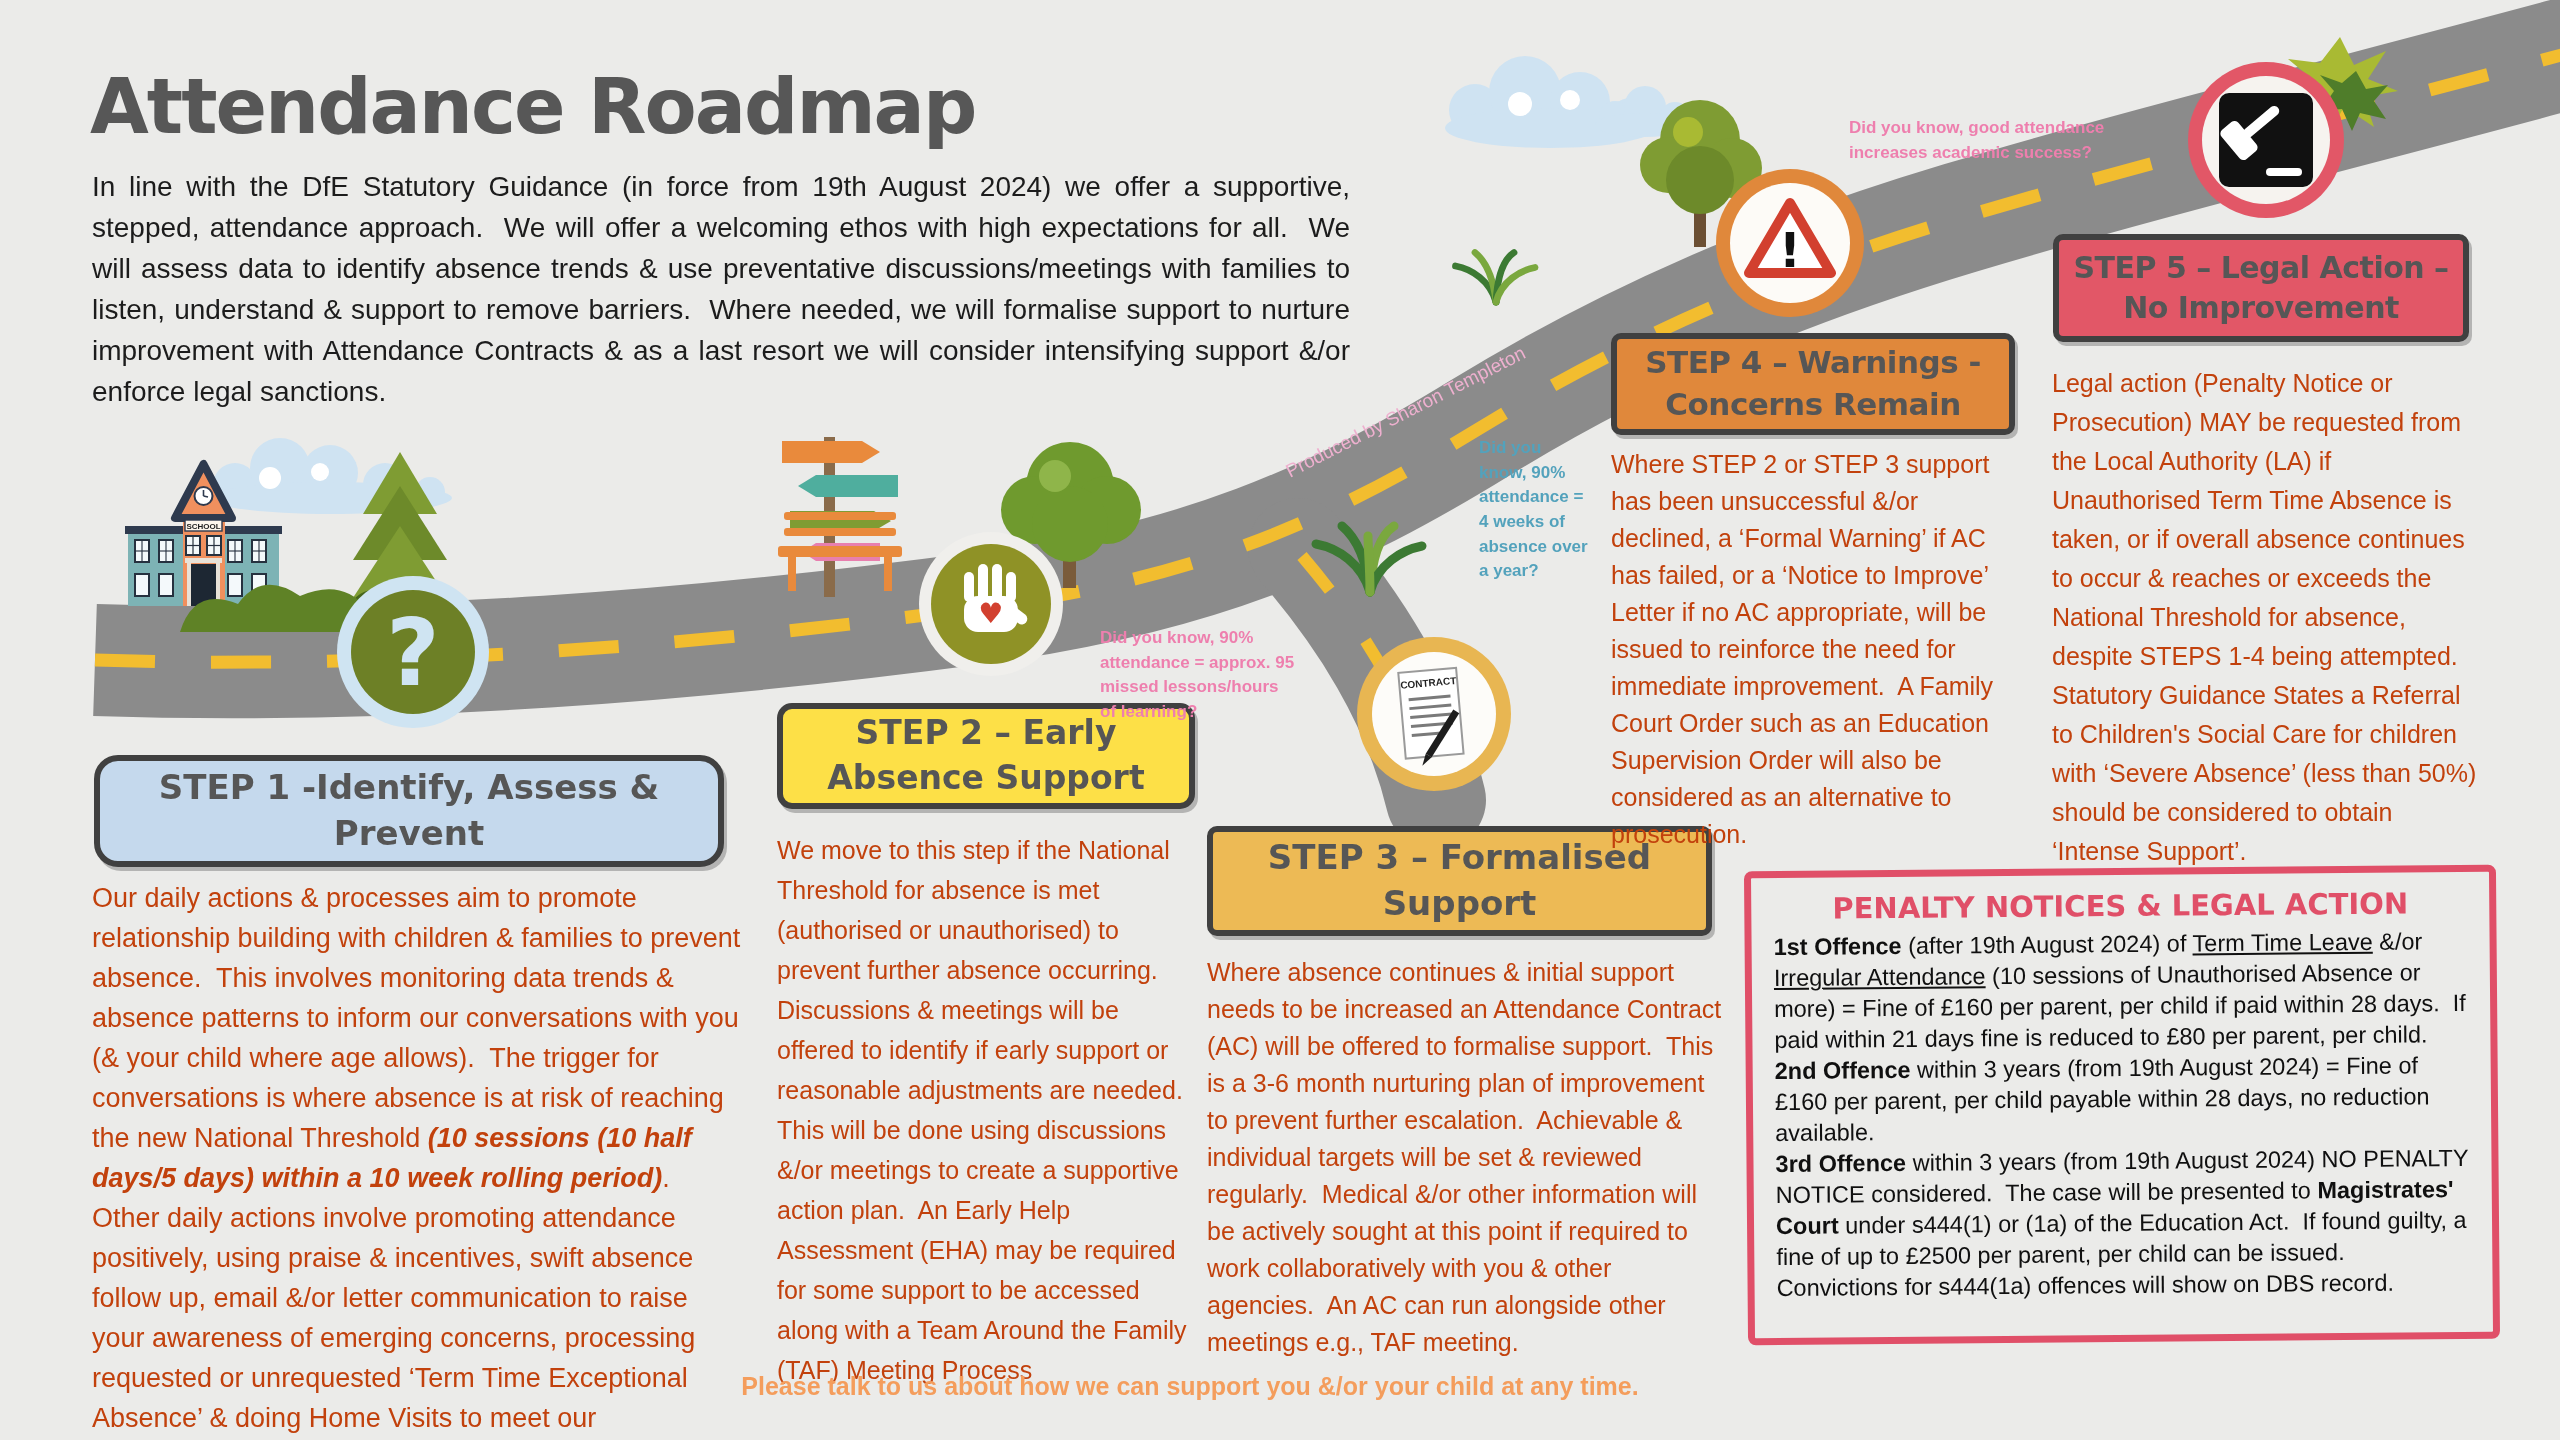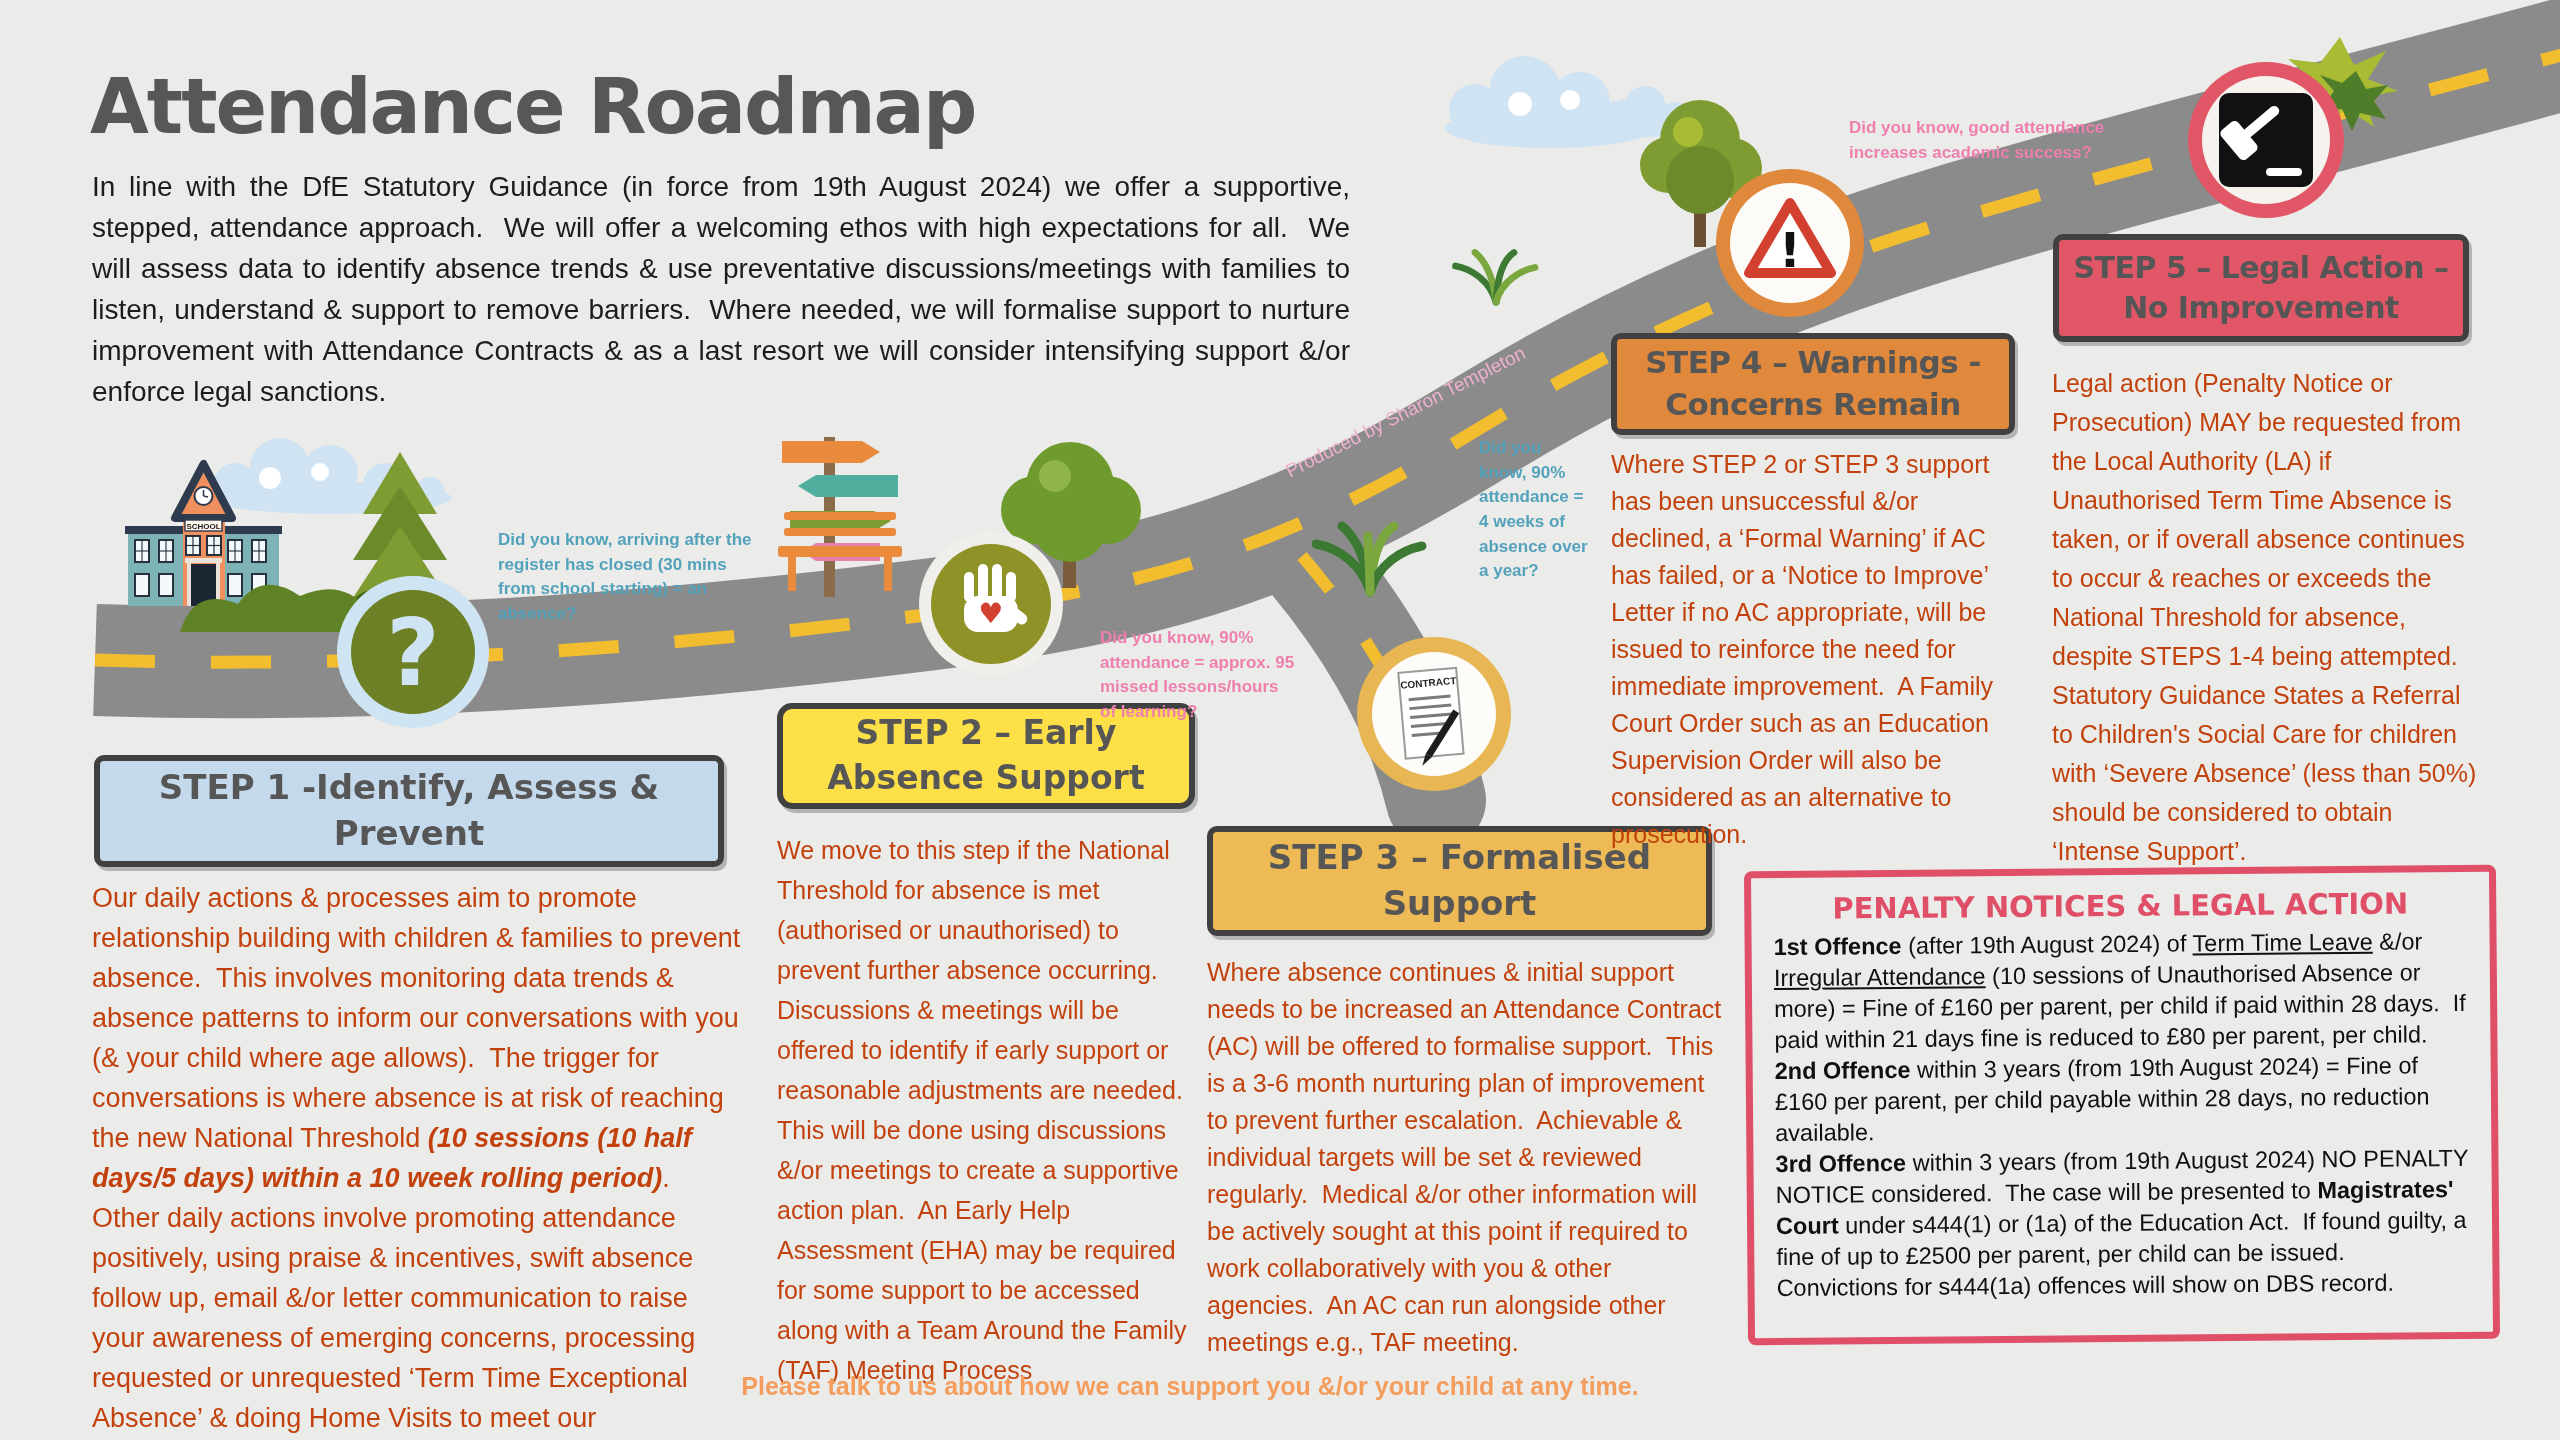--- a/index.html
+++ b/index.html
@@ -12,21 +12,21 @@
               font-size:76px;color:#575757;letter-spacing:-2px;}
   .intro{left:92px;top:166px;width:1258px;font-size:28px;line-height:41px;text-align:justify;
          white-space:pre-wrap;color:#1c1c1c;}
 
   .step-head{border:6px solid #404040;border-radius:10px;display:flex;align-items:center;
              justify-content:center;text-align:center;color:#565656;
              font-family:"DejaVu Sans",sans-serif;font-weight:bold;line-height:1.35;
              box-shadow:3px 4px 0 rgba(40,40,40,.28);padding:6px 10px;box-sizing:border-box;}
   .step-body{white-space:pre-wrap;color:#c2410c;}
 
-  .sh1{left:94px;top:755px;width:630px;height:112px;background:#c5d9ed;font-size:34px;}
+  .sh1{left:94px;top:755px;width:630px;height:112px;background:#c5d9ed;font-size:34px;border-radius:24px;}
   .sb1{left:92px;top:878px;width:650px;font-size:27px;line-height:40px;}
   .sh2{left:777px;top:703px;width:418px;height:106px;background:#fde047;font-size:33px;border-radius:15px;}
   .sb2{left:777px;top:830px;width:424px;font-size:25px;line-height:40px;}
   .sh3{left:1207px;top:826px;width:505px;height:110px;background:#edba55;font-size:34px;}
   .sb3{left:1207px;top:954px;width:518px;font-size:25px;line-height:37px;}
   .sh4{left:1611px;top:333px;width:404px;height:102px;background:#e0883b;font-size:31px;letter-spacing:-0.5px;}
   .sb4{left:1611px;top:446px;width:408px;font-size:25px;line-height:37px;}
   .sh5{left:2053px;top:234px;width:416px;height:108px;background:#e25767;font-size:30px;letter-spacing:-0.5px;}
   .sb5{left:2052px;top:364px;width:430px;font-size:25px;line-height:39px;}
   .bi{font-weight:bold;font-style:italic;}
@@ -299,21 +299,20 @@
   <div class="layer step-head sh4">
     <span>STEP 4 – Warnings - Concerns Remain</span>
   </div>
   <div class="layer step-body sb4">Where STEP 2 or STEP 3 support has been unsuccessful &amp;/or declined, a ‘Formal Warning’ if AC has failed, or a ‘Notice to Improve’ Letter if no AC appropriate, will be issued to reinforce the need for immediate improvement.  A Family Court Order such as an Education Supervision Order will also be considered as an alternative to prosecution.</div>
 
   <div class="layer step-head sh5">
     <span>STEP 5 – Legal Action – No Improvement</span>
   </div>
   <div class="layer step-body sb5">Legal action (Penalty Notice or Prosecution) MAY be requested from the Local Authority (LA) if Unauthorised Term Time Absence is taken, or if overall absence continues to occur &amp; reaches or exceeds the National Threshold for absence, despite STEPS 1-4 being attempted.  Statutory Guidance States a Referral to Children's Social Care for children with ‘Severe Absence’ (less than 50%) should be considered to obtain ‘Intense Support’.</div>
 
-  <div class="layer dyk dyk-blue dyk1">Did you know, arriving after the register has closed (30 mins from school starting) = an absence?</div>
   <div class="layer dyk dyk-pink dyk2">Did you know, 90% attendance = approx. 95 missed lessons/hours of learning?</div>
   <div class="layer dyk dyk-blue dyk3">Did you know, 90% attendance = 4 weeks of absence over a year?</div>
   <div class="layer dyk dyk-pink dyk4">Did you know, good attendance increases academic success?</div>
 
   <div class="layer penalty">
     <div class="penalty-title">PENALTY NOTICES &amp; LEGAL ACTION</div>
     <div class="penalty-body"><span class="b">1st Offence</span><span> (after 19th August 2024) of </span><span class="u">Term Time Leave</span><span> &amp;/or </span><span class="u">Irregular Attendance</span><span> (10 sessions of Unauthorised Absence or more) = Fine of £160 per parent, per child if paid within 28 days.  If paid within 21 days fine is reduced to £80 per parent, per child.</span></div>
     <div class="penalty-body"><span class="b">2nd Offence</span><span> within 3 years (from 19th August 2024) = Fine of £160 per parent, per child payable within 28 days, no reduction available.</span></div>
     <div class="penalty-body"><span class="b">3rd Offence</span><span> within 3 years (from 19th August 2024) NO PENALTY NOTICE considered.  The case will be presented to </span><span class="b">Magistrates' Court</span><span> under s444(1) or (1a) of the Education Act.  If found guilty, a fine of up to £2500 per parent, per child can be issued.  Convictions for s444(1a) offences will show on DBS record.</span></div>
   </div>

